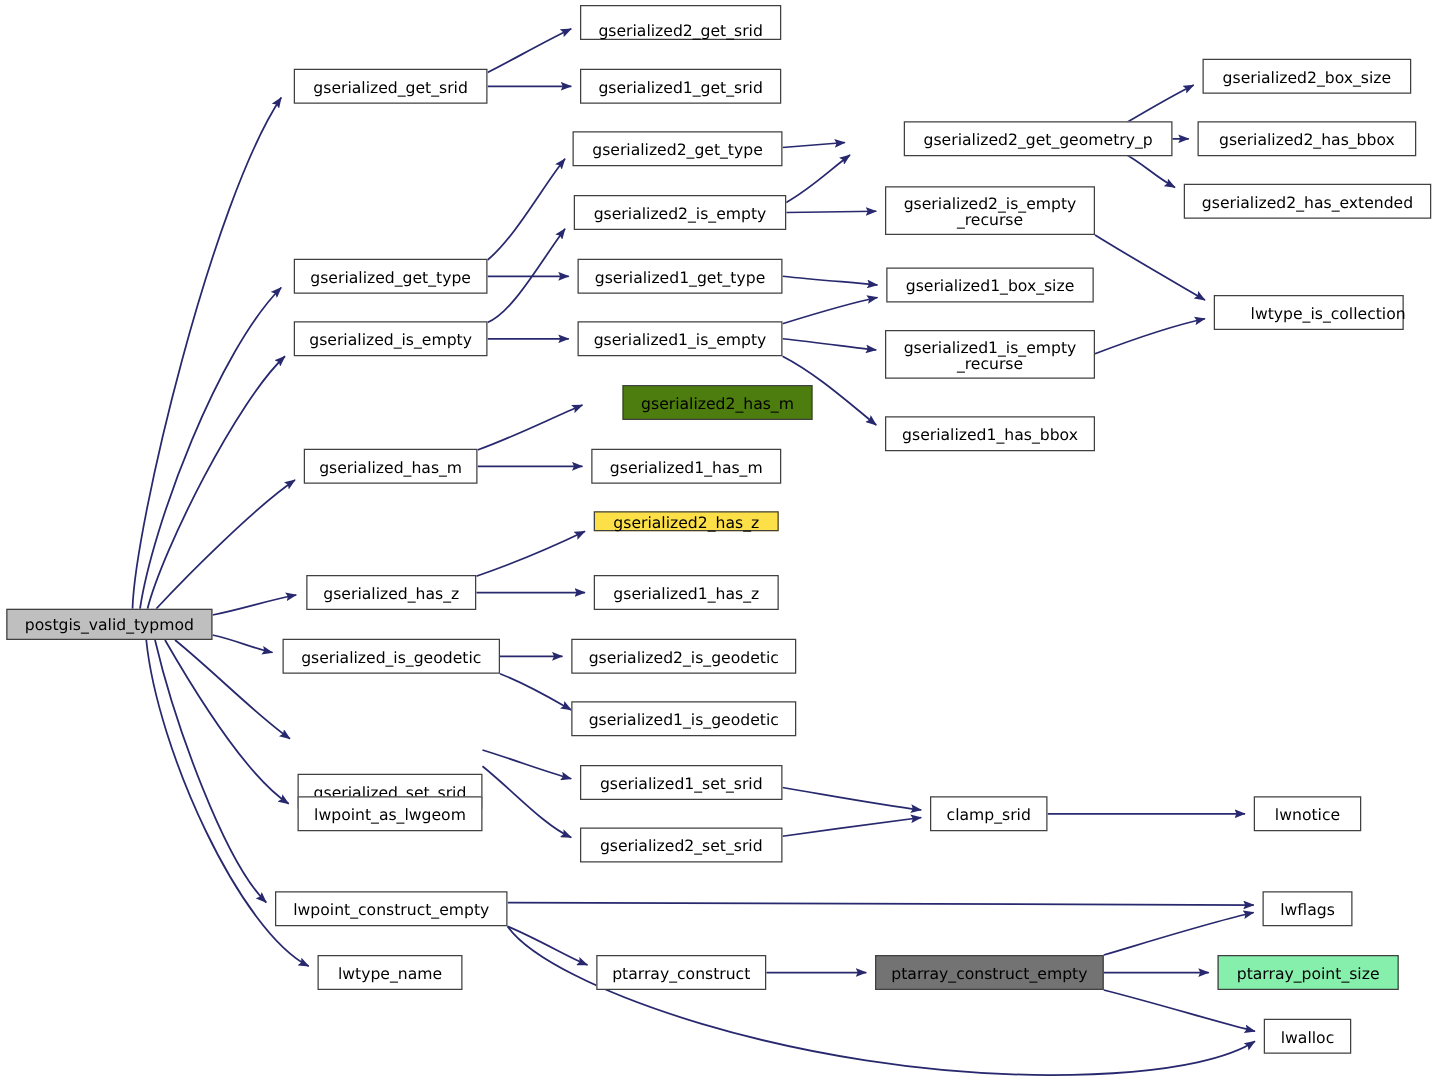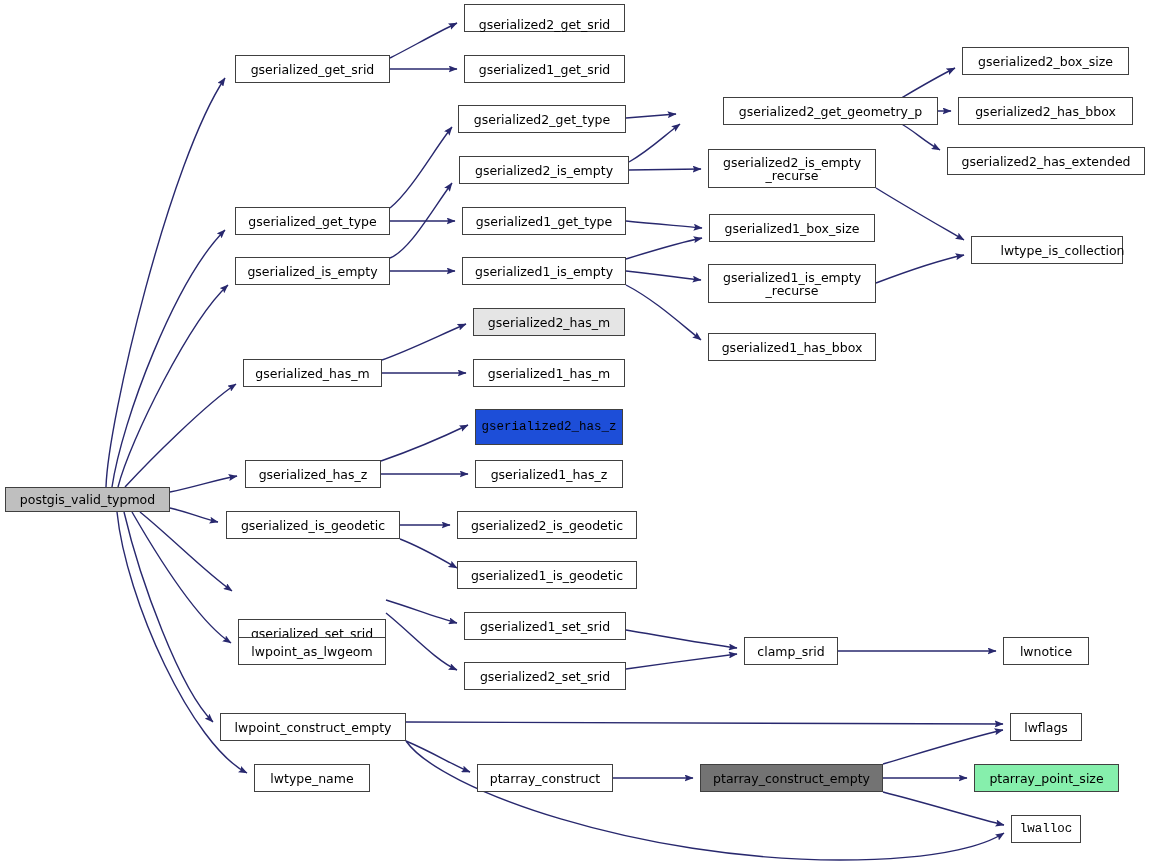--- a/index.html
+++ b/index.html
@@ -100,36 +100,36 @@
 _recurse</span></div>
       <div class="node" style="left: 235px; top: 207px; width: 155px; height: 28px; background: rgb(255, 255, 255); border-color: rgb(64, 64, 64); color: rgb(0, 0, 0);"><span>gserialized_get_type</span></div>
       <div class="node" style="left: 462px; top: 207px; width: 164px; height: 28px; background: rgb(255, 255, 255); border-color: rgb(64, 64, 64); color: rgb(0, 0, 0);"><span>gserialized1_get_type</span></div>
       <div class="node" style="left: 709px; top: 214px; width: 166px; height: 28px; background: rgb(255, 255, 255); border-color: rgb(64, 64, 64); color: rgb(0, 0, 0);"><span>gserialized1_box_size</span></div>
       <div class="node" style="left: 971px; top: 236px; width: 152px; height: 28px; background: rgb(255, 255, 255); border-color: rgb(64, 64, 64); color: rgb(0, 0, 0); padding-left: 31px;"><span>lwtype_is_collection</span></div>
       <div class="node" style="left: 235px; top: 257px; width: 155px; height: 28px; background: rgb(255, 255, 255); border-color: rgb(64, 64, 64); color: rgb(0, 0, 0);"><span>gserialized_is_empty</span></div>
       <div class="node" style="left: 462px; top: 257px; width: 164px; height: 28px; background: rgb(255, 255, 255); border-color: rgb(64, 64, 64); color: rgb(0, 0, 0);"><span>gserialized1_is_empty</span></div>
       <div class="node" style="left: 708px; top: 264px; width: 168px; height: 39px; background: rgb(255, 255, 255); border-color: rgb(64, 64, 64); color: rgb(0, 0, 0);"><span>gserialized1_is_empty
 _recurse</span></div>
       <div class="node" style="left: 708px; top: 333px; width: 168px; height: 28px; background: rgb(255, 255, 255); border-color: rgb(64, 64, 64); color: rgb(0, 0, 0);"><span>gserialized1_has_bbox</span></div>
-      <div class="node" style="left: 473px; top: 308px; width: 152px; height: 28px; background: #e5e5e5; border-color: rgb(64, 64, 64); color: rgb(0, 0, 0); text-align: center;"><span>gserialized2_has_m</span></div>
+      <div class="node" style="left: 498px; top: 308px; width: 152px; height: 28px; background: #4d7c0f; border-color: rgb(64, 64, 64); color: rgb(0, 0, 0); text-align: center;"><span>gserialized2_has_m</span></div>
       <div class="node" style="left: 243px; top: 359px; width: 139px; height: 28px; background: rgb(255, 255, 255); border-color: rgb(64, 64, 64); color: rgb(0, 0, 0);"><span>gserialized_has_m</span></div>
       <div class="node" style="left: 473px; top: 359px; width: 152px; height: 28px; background: rgb(255, 255, 255); border-color: rgb(64, 64, 64); color: rgb(0, 0, 0);"><span>gserialized1_has_m</span></div>
-      <div class="node" style="left: 475px; top: 409px; width: 148px; height: 36px; background: #1d4ed8; border-color: rgb(64, 64, 64); color: rgb(0, 0, 0); font-family: Liberation Mono, monospace;"><span>gserialized2_has_z</span></div>
+      <div class="node" style="left: 475px; top: 409px; width: 148px; height: 16px; background: #fde047; border-color: rgb(64, 64, 64); color: rgb(0, 0, 0);"><span>gserialized2_has_z</span></div>
       <div class="node" style="left: 245px; top: 460px; width: 136px; height: 28px; background: rgb(255, 255, 255); border-color: rgb(64, 64, 64); color: rgb(0, 0, 0);"><span>gserialized_has_z</span></div>
       <div class="node" style="left: 475px; top: 460px; width: 148px; height: 28px; background: rgb(255, 255, 255); border-color: rgb(64, 64, 64); color: rgb(0, 0, 0);"><span>gserialized1_has_z</span></div>
       <div class="node" style="left: 226px; top: 511px; width: 174px; height: 28px; background: rgb(255, 255, 255); border-color: rgb(64, 64, 64); color: rgb(0, 0, 0);"><span>gserialized_is_geodetic</span></div>
       <div class="node" style="left: 457px; top: 511px; width: 180px; height: 28px; background: rgb(255, 255, 255); border-color: rgb(64, 64, 64); color: rgb(0, 0, 0);"><span>gserialized2_is_geodetic</span></div>
       <div class="node" style="left: 457px; top: 561px; width: 180px; height: 28px; background: rgb(255, 255, 255); border-color: rgb(64, 64, 64); color: rgb(0, 0, 0);"><span>gserialized1_is_geodetic</span></div>
       <div class="node" style="left: 238px; top: 587px; width: 148px; height: 28px; background: rgb(255, 255, 255); border-color: rgb(64, 64, 64); color: rgb(0, 0, 0); margin-top: 32px;"><span>gserialized_set_srid</span></div>
       <div class="node" style="left: 238px; top: 637px; width: 148px; height: 28px; background: rgb(255, 255, 255); border-color: rgb(64, 64, 64); color: rgb(0, 0, 0);"><span>lwpoint_as_lwgeom</span></div>
       <div class="node" style="left: 464px; top: 612px; width: 162px; height: 28px; background: rgb(255, 255, 255); border-color: rgb(64, 64, 64); color: rgb(0, 0, 0);"><span>gserialized1_set_srid</span></div>
       <div class="node" style="left: 464px; top: 662px; width: 162px; height: 28px; background: rgb(255, 255, 255); border-color: rgb(64, 64, 64); color: rgb(0, 0, 0);"><span>gserialized2_set_srid</span></div>
       <div class="node" style="left: 744px; top: 637px; width: 94px; height: 28px; background: rgb(255, 255, 255); border-color: rgb(64, 64, 64); color: rgb(0, 0, 0);"><span>clamp_srid</span></div>
       <div class="node" style="left: 1003px; top: 637px; width: 86px; height: 28px; background: rgb(255, 255, 255); border-color: rgb(64, 64, 64); color: rgb(0, 0, 0);"><span>lwnotice</span></div>
       <div class="node" style="left: 220px; top: 713px; width: 186px; height: 28px; background: rgb(255, 255, 255); border-color: rgb(64, 64, 64); color: rgb(0, 0, 0);"><span>lwpoint_construct_empty</span></div>
       <div class="node" style="left: 1010px; top: 713px; width: 72px; height: 28px; background: rgb(255, 255, 255); border-color: rgb(64, 64, 64); color: rgb(0, 0, 0);"><span>lwflags</span></div>
       <div class="node" style="left: 254px; top: 764px; width: 116px; height: 28px; background: rgb(255, 255, 255); border-color: rgb(64, 64, 64); color: rgb(0, 0, 0);"><span>lwtype_name</span></div>
       <div class="node" style="left: 477px; top: 764px; width: 136px; height: 28px; background: rgb(255, 255, 255); border-color: rgb(64, 64, 64); color: rgb(0, 0, 0);"><span>ptarray_construct</span></div>
       <div class="node" style="left: 700px; top: 764px; width: 183px; height: 28px; background: #737373; border-color: rgb(64, 64, 64); color: rgb(0, 0, 0);"><span>ptarray_construct_empty</span></div>
       <div class="node" style="left: 974px; top: 764px; width: 145px; height: 28px; background: #86efac; border-color: rgb(64, 64, 64); color: rgb(0, 0, 0);"><span>ptarray_point_size</span></div>
-      <div class="node" style="left: 1011px; top: 815px; width: 70px; height: 28px; background: rgb(255, 255, 255); border-color: rgb(64, 64, 64); color: rgb(0, 0, 0); font-family: Liberation Mono, monospace;"><span>lwalloc</span></div>
+      <div class="node" style="left: 1011px; top: 815px; width: 70px; height: 28px; background: rgb(255, 255, 255); border-color: rgb(64, 64, 64); color: rgb(0, 0, 0);"><span>lwalloc</span></div>
     </div>
 </div>
 
 </body></html>

